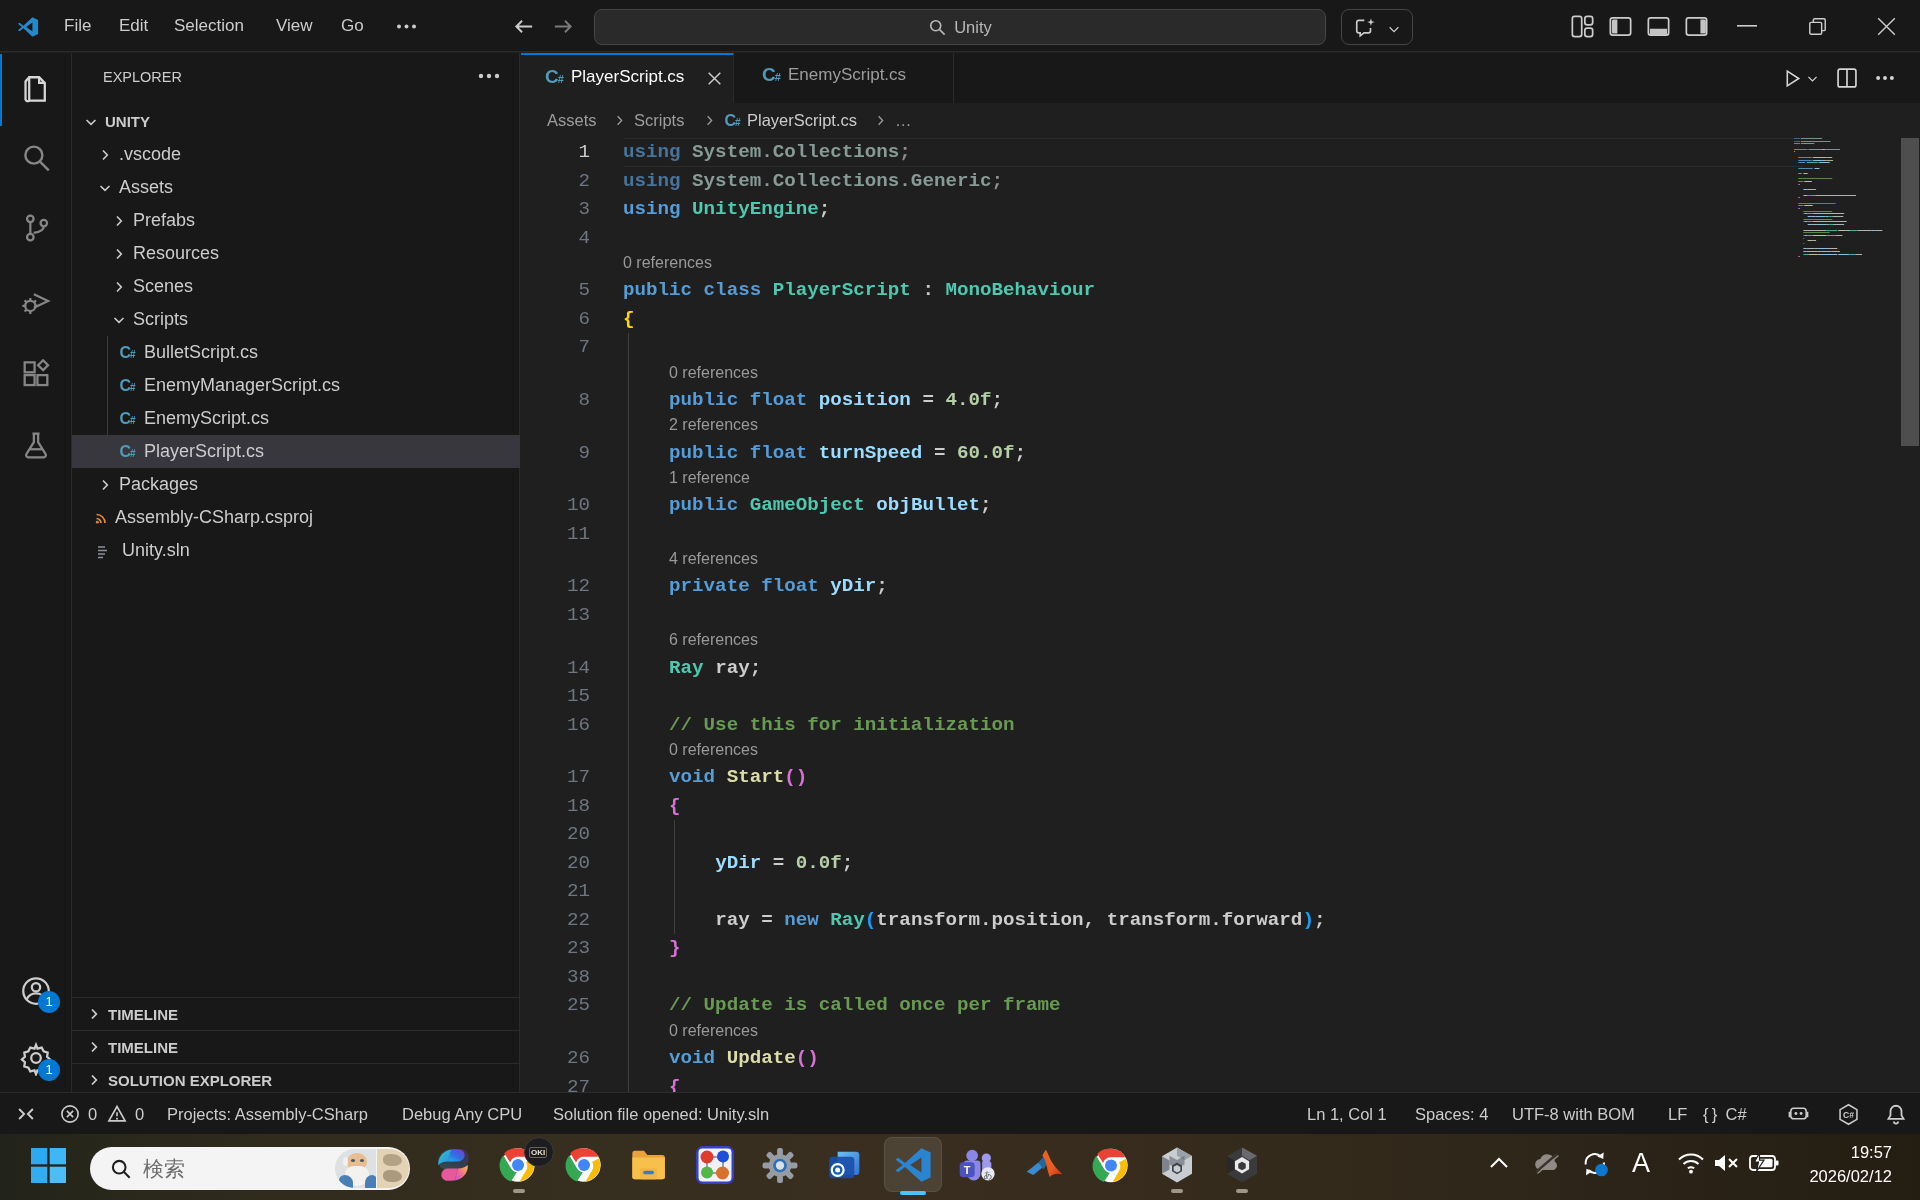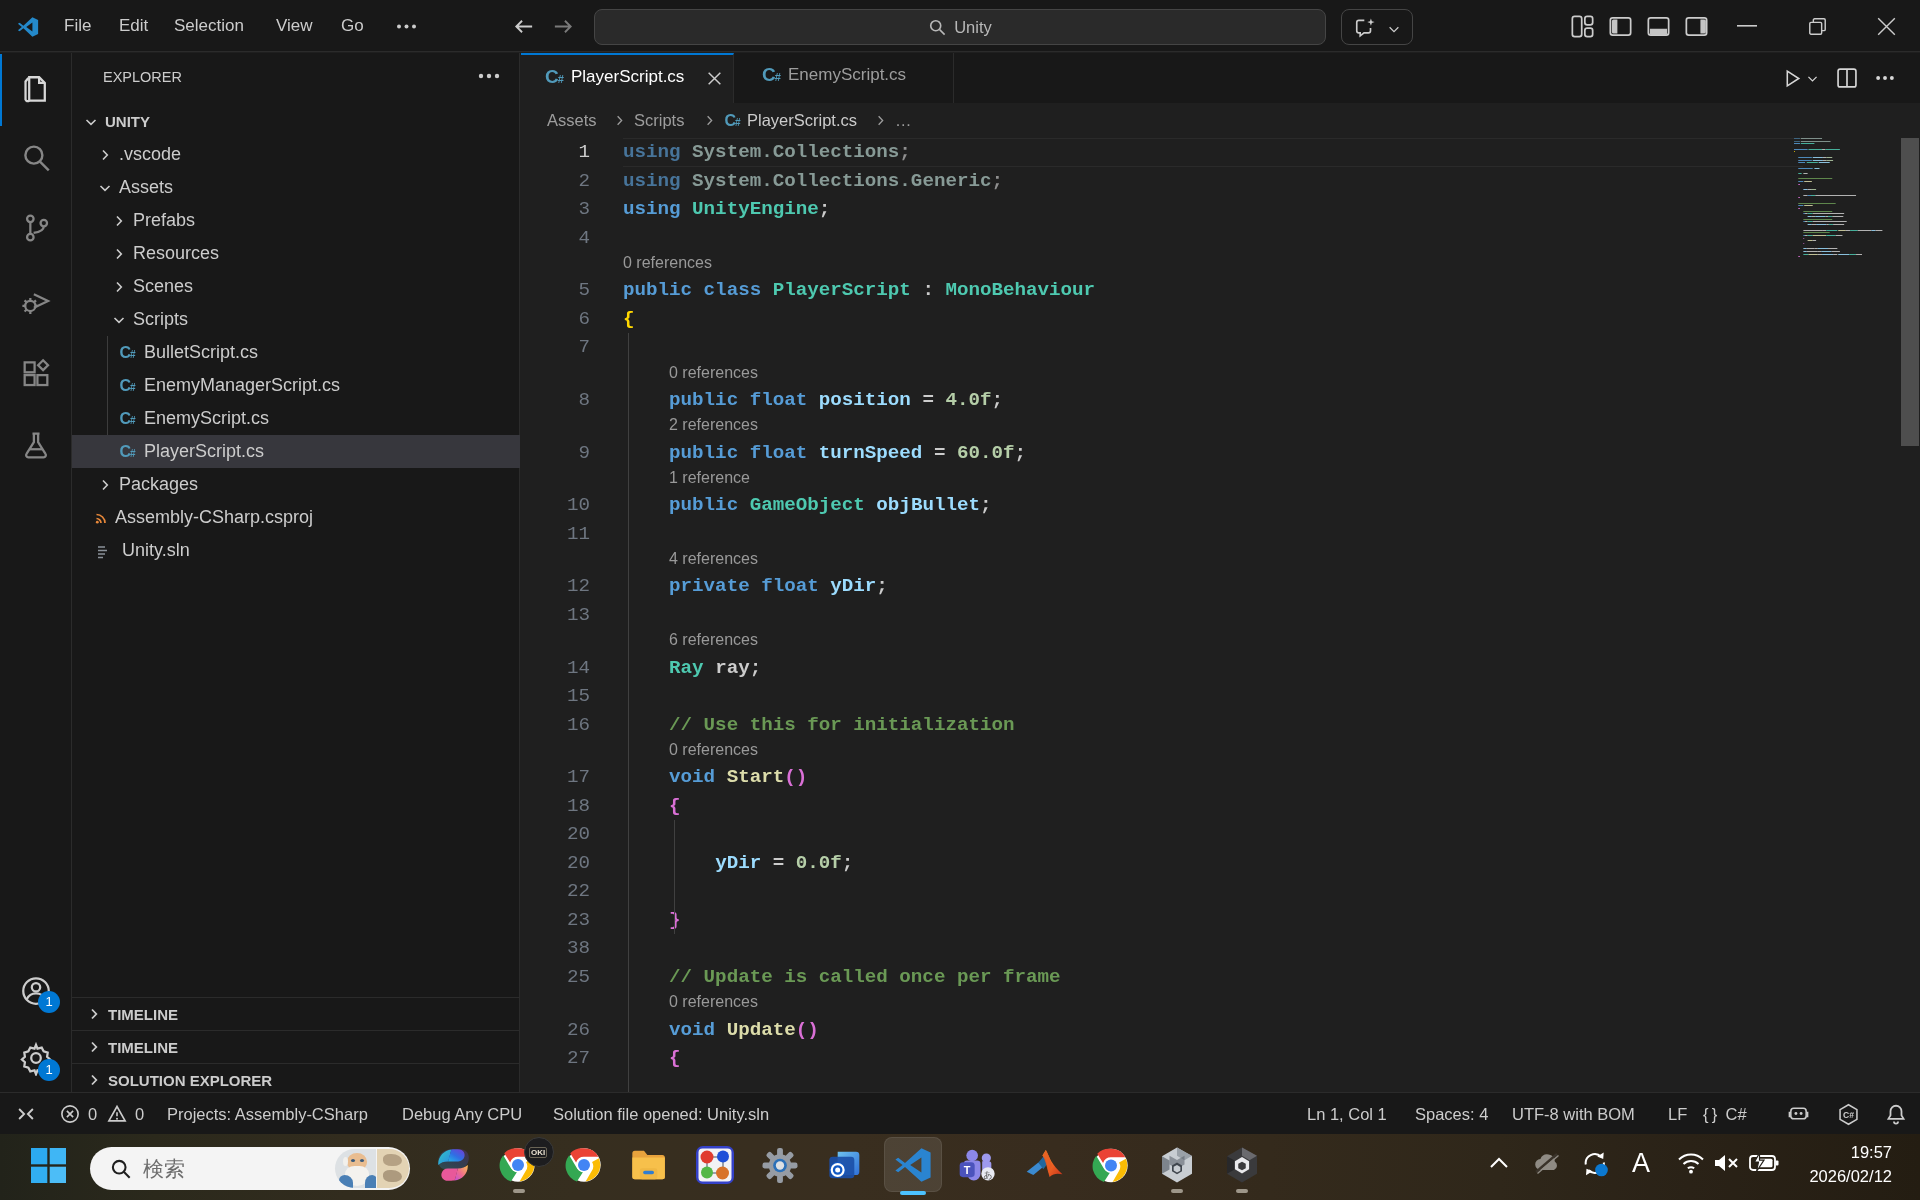--- a/index.html
+++ b/index.html
@@ -467,21 +467,25 @@
         <span class="code"><span class="pl">    </span><span class="b2">{</span></span>
       </div>
     <div class="crow">
         <span class="lnum">20</span>
       </div>
     <div class="crow">
         <span class="lnum">20</span>
         <span class="code"><span class="pl">        </span><span class="vr">yDir</span><span class="pl"> = </span><span class="nu">0.0f</span><span class="pl">;</span></span>
       </div>
     <div class="crow">
+        <span class="lnum">21</span>
+      </div>
+    <div class="crow">
         <span class="lnum">22</span>
+        <span class="code"><span class="pl">        </span><span class="pl">ray</span><span class="pl"> = </span><span class="kw">new</span><span class="pl"> </span><span class="ty">Ray</span><span class="b3">(</span><span class="pl">transform.position, transform.forward</span><span class="b3">)</span><span class="pl">;</span></span>
       </div>
     <div class="crow">
         <span class="lnum">23</span>
         <span class="code"><span class="pl">    </span><span class="b2">}</span></span>
       </div>
     <div class="crow">
         <span class="lnum">38</span>
       </div>
     <div class="crow">
         <span class="lnum">25</span>

